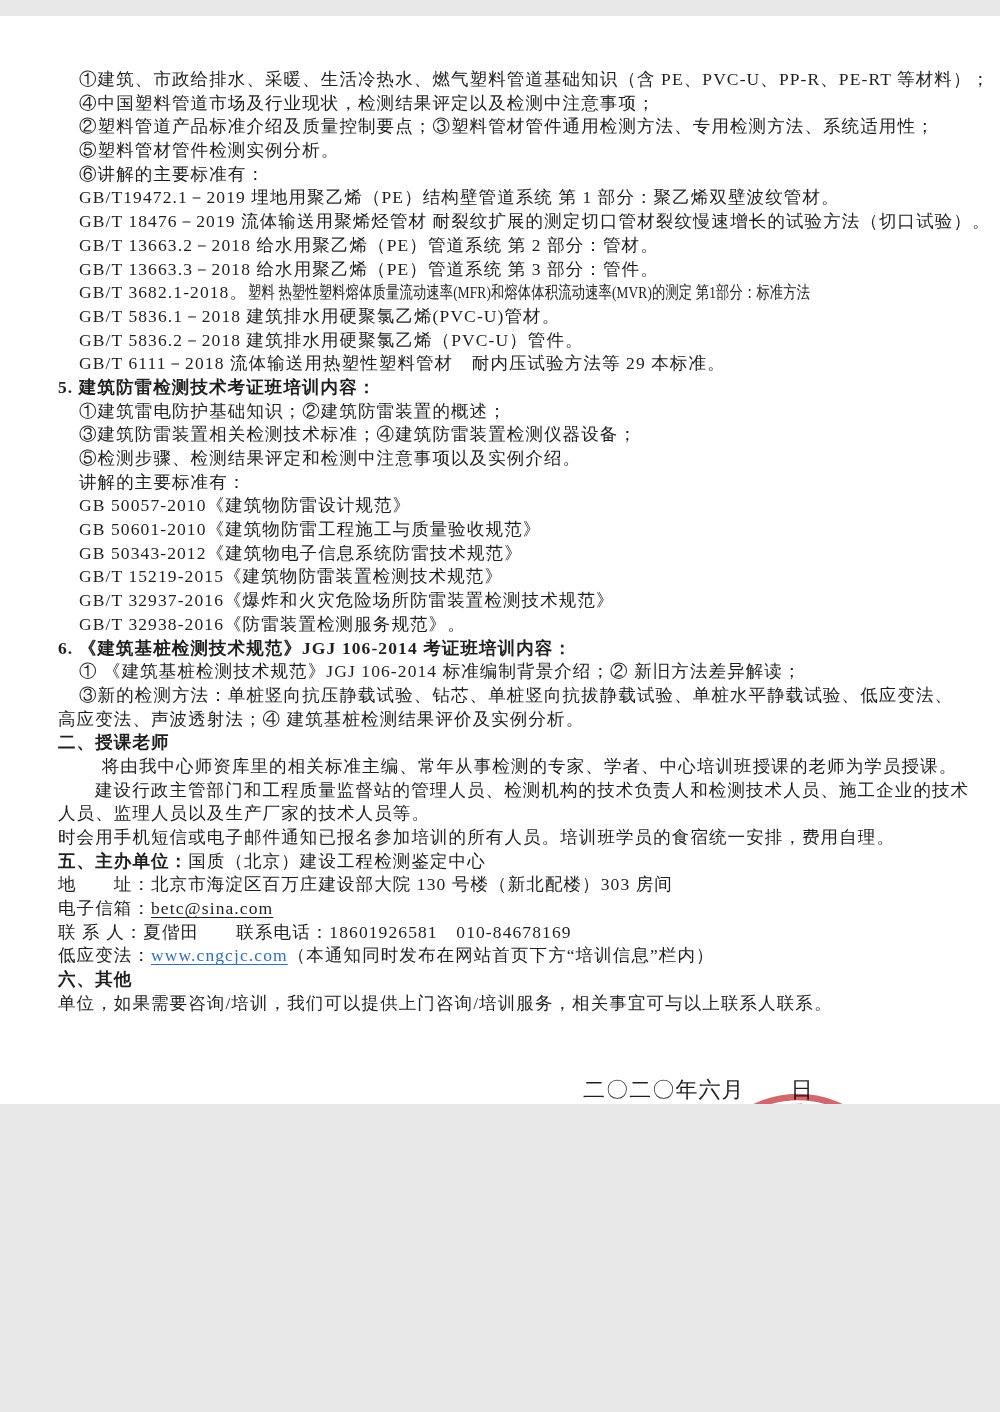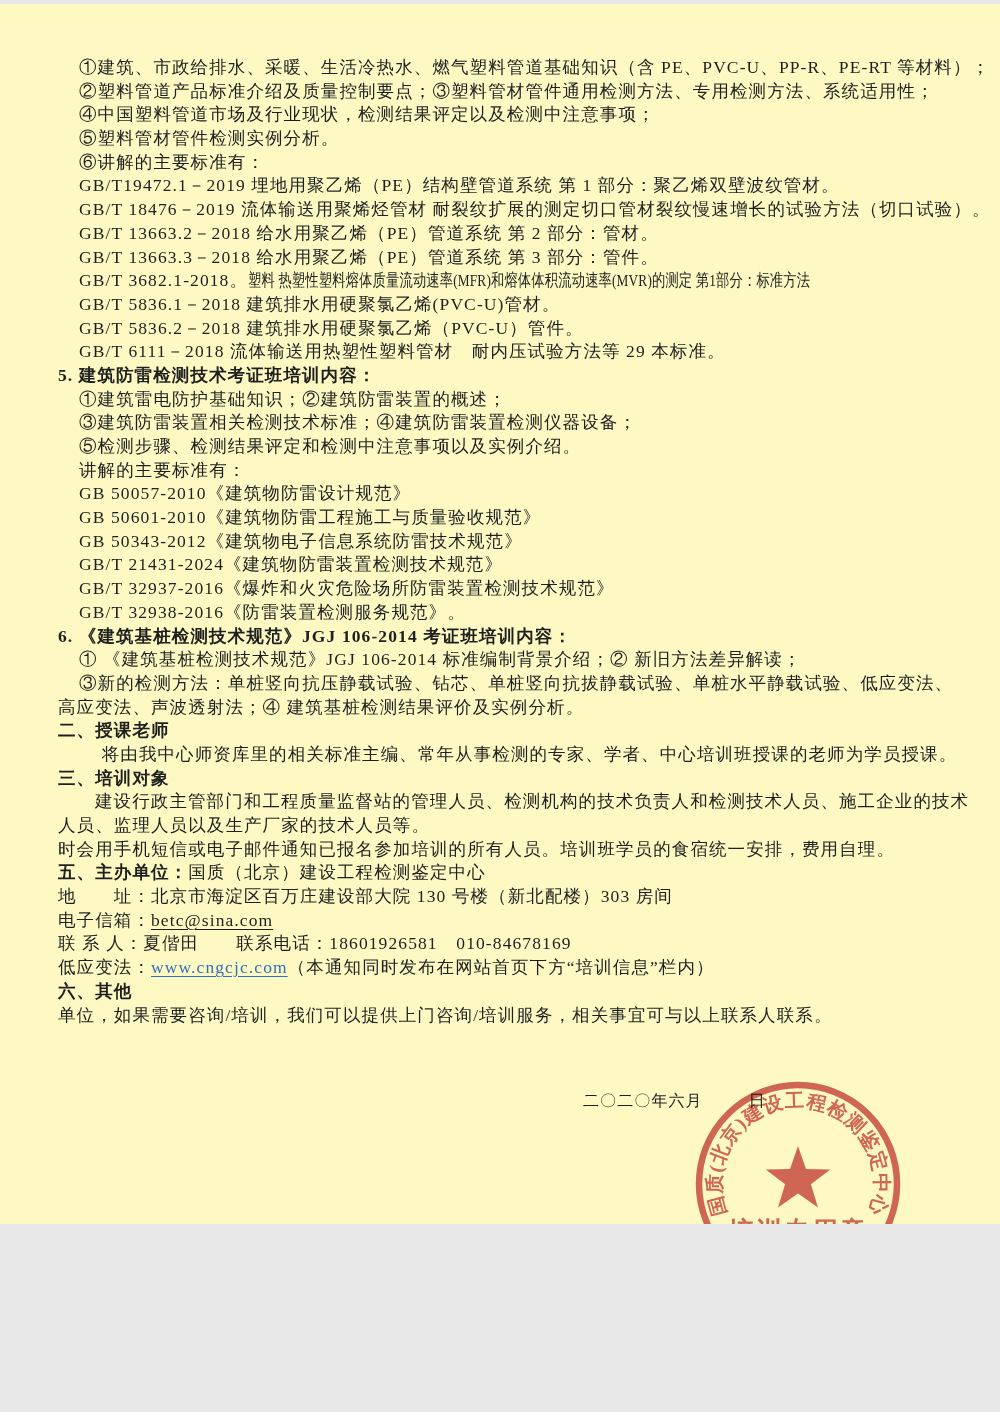--- a/index.html
+++ b/index.html
@@ -1,21 +1,21 @@
 <!DOCTYPE html>
 <html><head>
 <meta charset="utf-8">
 <style>
   html,body{margin:0;padding:0;}
   body{background:#e8e8e8;}
   .page{
     position:relative;
-    width:1000px;height:1220px;
-    margin:4px auto;
-    background:#fef9c3;
+    width:1000px;height:1088px;
+    margin:16px auto;
+    background:#ffffff;
     overflow:hidden;
     font-family:"Liberation Serif","DejaVu Serif",serif;
     color:#1f1f1f;
   }
   .doc{
     position:absolute;left:0;top:0;width:1000px;
     padding:52px 36px 0 58px;
     box-sizing:border-box;
     font-size:17.5px;
     letter-spacing:1.1px;
@@ -30,67 +30,66 @@
   .b{font-weight:700;}
   .u{text-decoration:underline;text-underline-offset:3px;}
   .link{color:#2f6fbe;text-decoration:underline;text-underline-offset:3px;cursor:pointer;}
   .cond{
     display:inline-block;
     transform:scaleX(0.76);
     transform-origin:0 62%;
     letter-spacing:0.2px;
   }
   .gap{display:inline-block;height:1px;}
-  .date-line{padding-left:525px;font-size:16px;}
+  .date-line{padding-left:525px;font-size:22px;}
   .spacer{width:100%;}
   .seal{
     position:absolute;
     left:680px;top:1062px;
     width:236px;height:236px;
     opacity:0.86;
     mix-blend-mode:multiply;
   }
   .seal text{font-family:"Liberation Serif","DejaVu Serif",serif;}
 </style>
 </head>
 <body>
 
 <div class="page">
   <div class="doc">
       <div class="line i1"><span class="seg">①建筑、市政给排水、采暖、生活冷热水、燃气塑料管道基础知识（含 PE、PVC-U、PP-R、PE-RT 等材料）；</span></div>
+      <div class="line i1"><span class="seg">④中国塑料管道市场及行业现状，检测结果评定以及检测中注意事项；</span></div>
       <div class="line i1"><span class="seg">②塑料管道产品标准介绍及质量控制要点；③塑料管材管件通用检测方法、专用检测方法、系统适用性；</span></div>
-      <div class="line i1"><span class="seg">④中国塑料管道市场及行业现状，检测结果评定以及检测中注意事项；</span></div>
       <div class="line i1"><span class="seg">⑤塑料管材管件检测实例分析。</span></div>
       <div class="line i1"><span class="seg">⑥讲解的主要标准有：</span></div>
       <div class="line i1"><span class="seg">GB/T19472.1－2019 埋地用聚乙烯（PE）结构壁管道系统 第 1 部分：聚乙烯双壁波纹管材。</span></div>
       <div class="line i1"><span class="seg">GB/T 18476－2019 流体输送用聚烯烃管材 耐裂纹扩展的测定切口管材裂纹慢速增长的试验方法（切口试验）。</span></div>
       <div class="line i1"><span class="seg">GB/T 13663.2－2018 给水用聚乙烯（PE）管道系统 第 2 部分：管材。</span></div>
       <div class="line i1"><span class="seg">GB/T 13663.3－2018 给水用聚乙烯（PE）管道系统 第 3 部分：管件。</span></div>
       <div class="line i1"><span class="seg">GB/T 3682.1-2018。</span><span class="seg cond">塑料 热塑性塑料熔体质量流动速率(MFR)和熔体体积流动速率(MVR)的测定 第1部分：标准方法</span></div>
       <div class="line i1"><span class="seg">GB/T 5836.1－2018 建筑排水用硬聚氯乙烯(PVC-U)管材。</span></div>
       <div class="line i1"><span class="seg">GB/T 5836.2－2018 建筑排水用硬聚氯乙烯（PVC-U）管件。</span></div>
       <div class="line i1"><span class="seg">GB/T 6111－2018 流体输送用热塑性塑料管材　耐内压试验方法等 29 本标准。</span></div>
       <div class="line"><span class="seg b">5. 建筑防雷检测技术考证班培训内容：</span></div>
       <div class="line i1"><span class="seg">①建筑雷电防护基础知识；②建筑防雷装置的概述；</span></div>
       <div class="line i1"><span class="seg">③建筑防雷装置相关检测技术标准；④建筑防雷装置检测仪器设备；</span></div>
       <div class="line i1"><span class="seg">⑤检测步骤、检测结果评定和检测中注意事项以及实例介绍。</span></div>
       <div class="line i1"><span class="seg">讲解的主要标准有：</span></div>
       <div class="line i1"><span class="seg">GB 50057-2010《建筑物防雷设计规范》</span></div>
       <div class="line i1"><span class="seg">GB 50601-2010《建筑物防雷工程施工与质量验收规范》</span></div>
       <div class="line i1"><span class="seg">GB 50343-2012《建筑物电子信息系统防雷技术规范》</span></div>
-      <div class="line i1"><span class="seg">GB/T 21431-2024《建筑物防雷装置检测技术规范》</span></div>
+      <div class="line i1"><span class="seg">GB/T 15219-2015《建筑物防雷装置检测技术规范》</span></div>
       <div class="line i1"><span class="seg">GB/T 32937-2016《爆炸和火灾危险场所防雷装置检测技术规范》</span></div>
       <div class="line i1"><span class="seg">GB/T 32938-2016《防雷装置检测服务规范》。</span></div>
       <div class="line"><span class="seg b">6. 《建筑基桩检测技术规范》JGJ 106-2014 考证班培训内容：</span></div>
       <div class="line i1"><span class="seg">① 《建筑基桩检测技术规范》JGJ 106-2014 标准编制背景介绍；② 新旧方法差异解读；</span></div>
       <div class="line i1"><span class="seg">③新的检测方法：单桩竖向抗压静载试验、钻芯、单桩竖向抗拔静载试验、单桩水平静载试验、低应变法、</span></div>
       <div class="line"><span class="seg">高应变法、声波透射法；④ 建筑基桩检测结果评价及实例分析。</span></div>
       <div class="line"><span class="seg b">二、授课老师</span></div>
       <div class="line i2"><span class="seg">将由我中心师资库里的相关标准主编、常年从事检测的专家、学者、中心培训班授课的老师为学员授课。</span></div>
-      <div class="line"><span class="seg b">三、培训对象</span></div>
       <div class="line i2"><span class="seg">建设行政主管部门和工程质量监督站的管理人员、检测机构的技术负责人和检测技术人员、施工企业的技术</span></div>
       <div class="line"><span class="seg">人员、监理人员以及生产厂家的技术人员等。</span></div>
       <div class="line"><span class="seg">时会用手机短信或电子邮件通知已报名参加培训的所有人员。培训班学员的食宿统一安排，费用自理。</span></div>
       <div class="line"><span class="seg b">五、主办单位：</span><span class="seg">国质（北京）建设工程检测鉴定中心</span></div>
       <div class="line"><span class="seg">地　　址：北京市海淀区百万庄建设部大院 130 号楼（新北配楼）303 房间</span></div>
       <div class="line"><span class="seg">电子信箱：</span><span class="seg u">betc@sina.com</span></div>
       <div class="line"><span class="seg">联 系 人：夏偕田　　联系电话：18601926581　010-84678169</span></div>
       <div class="line"><span class="seg">低应变法：</span><span class="seg link">www.cngcjc.com</span><span class="seg">（本通知同时发布在网站首页下方“培训信息”栏内）</span></div>
       <div class="line"><span class="seg b">六、其他</span></div>
       <div class="line"><span class="seg">单位，如果需要咨询/培训，我们可以提供上门咨询/培训服务，相关事宜可与以上联系人联系。</span></div>

